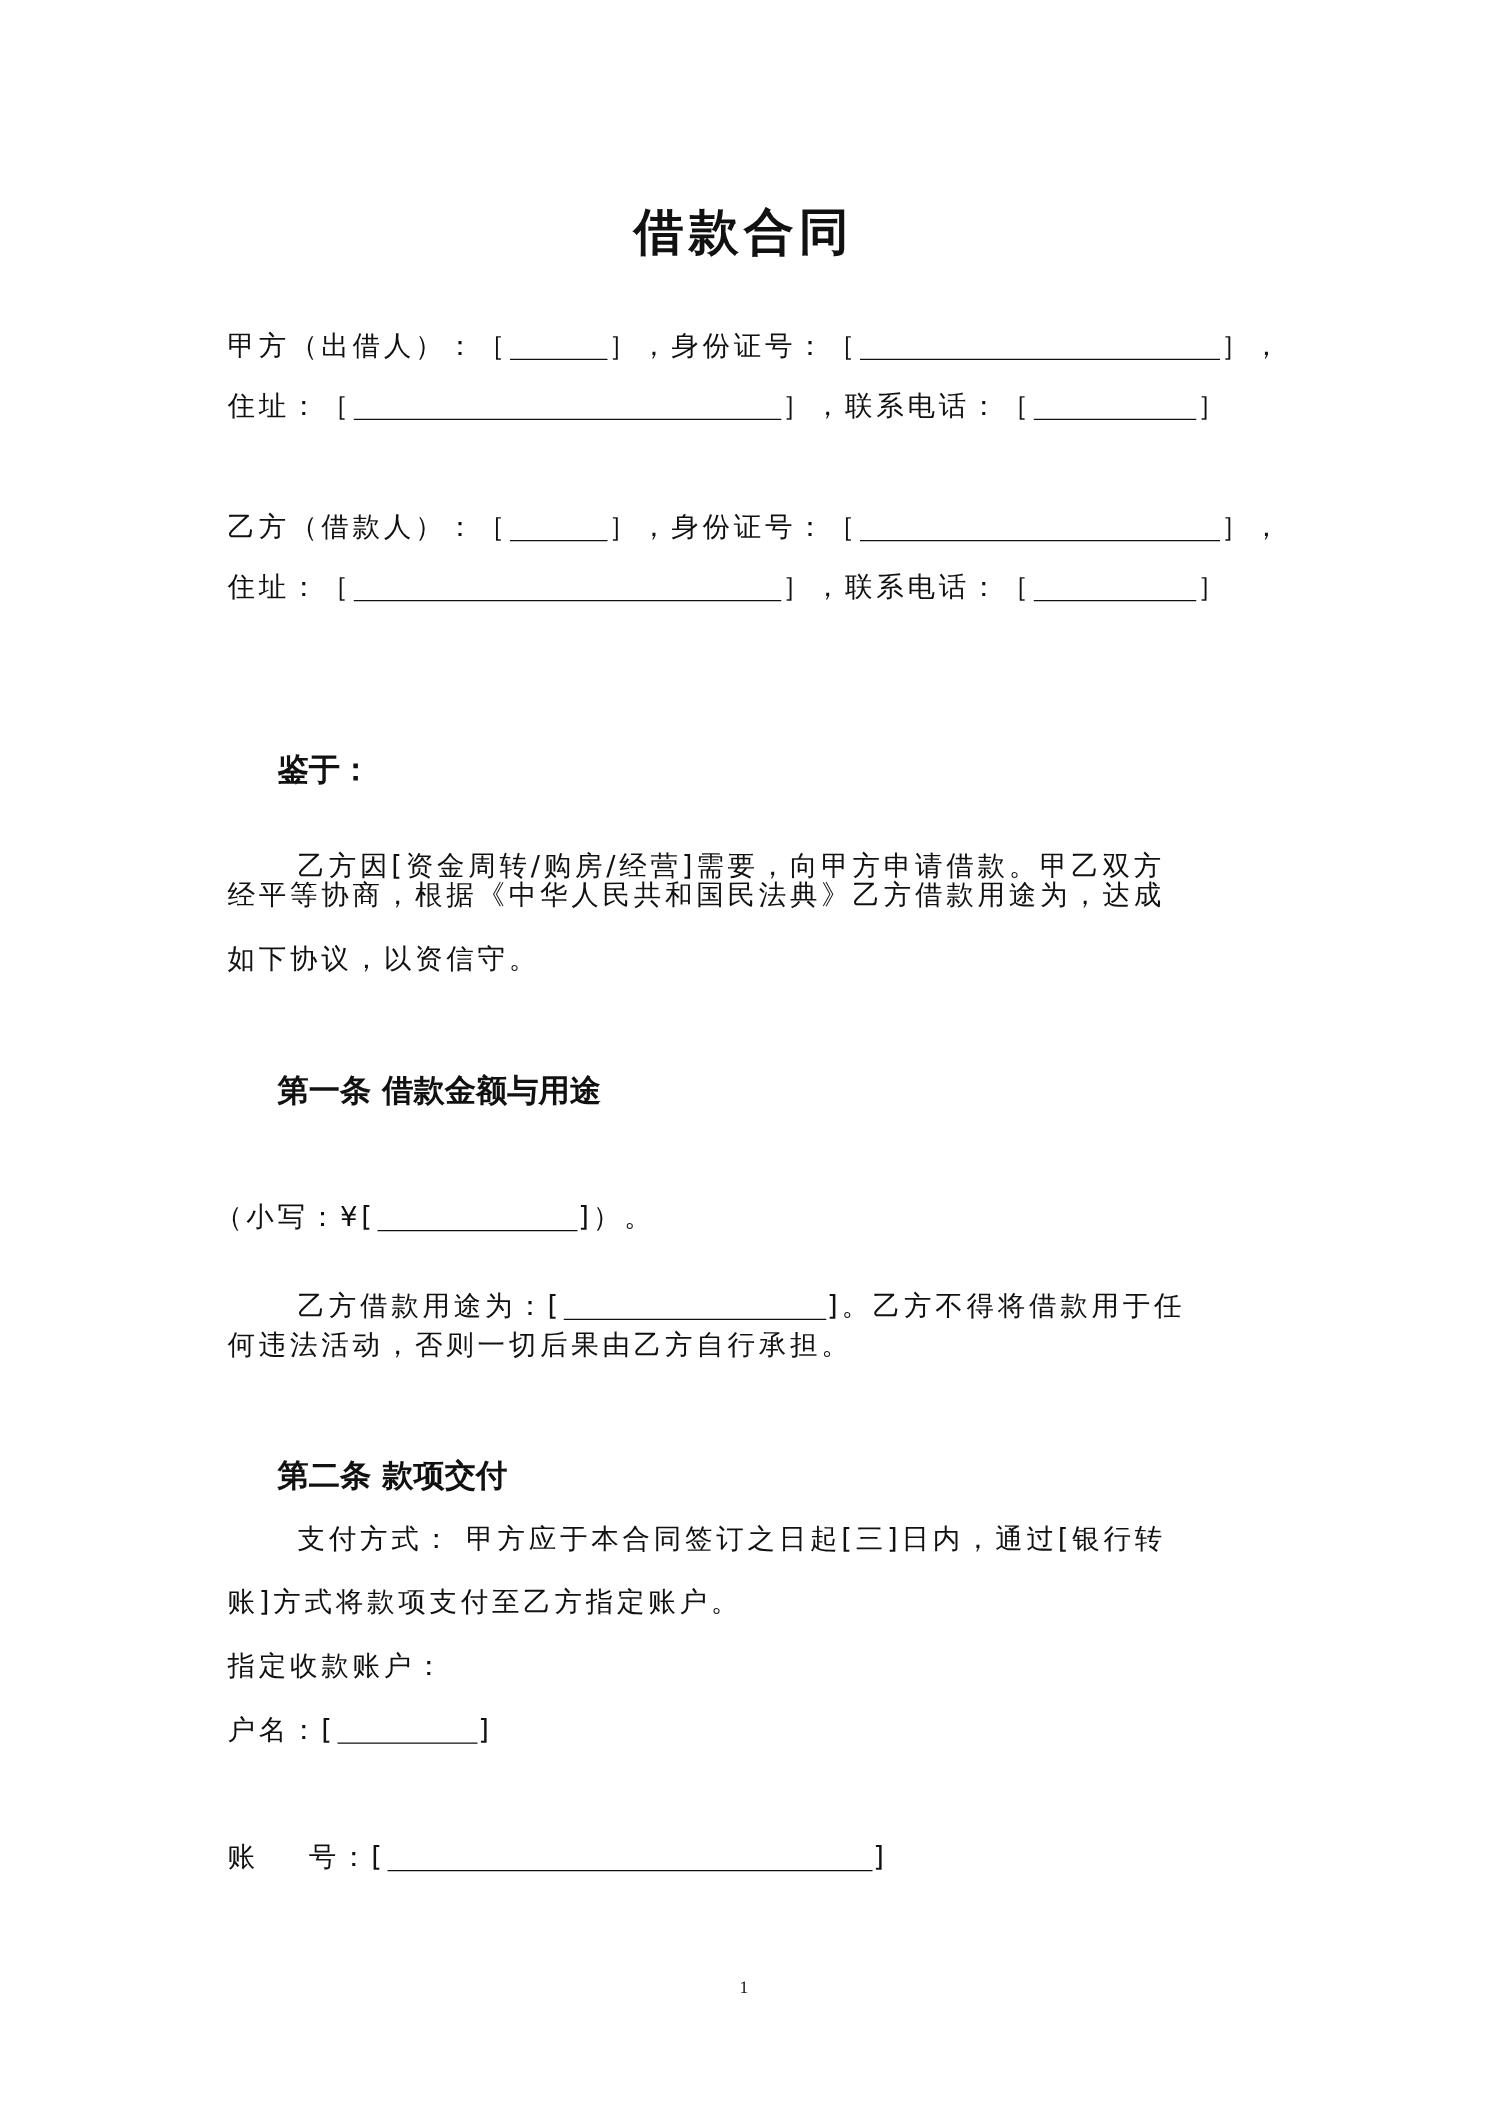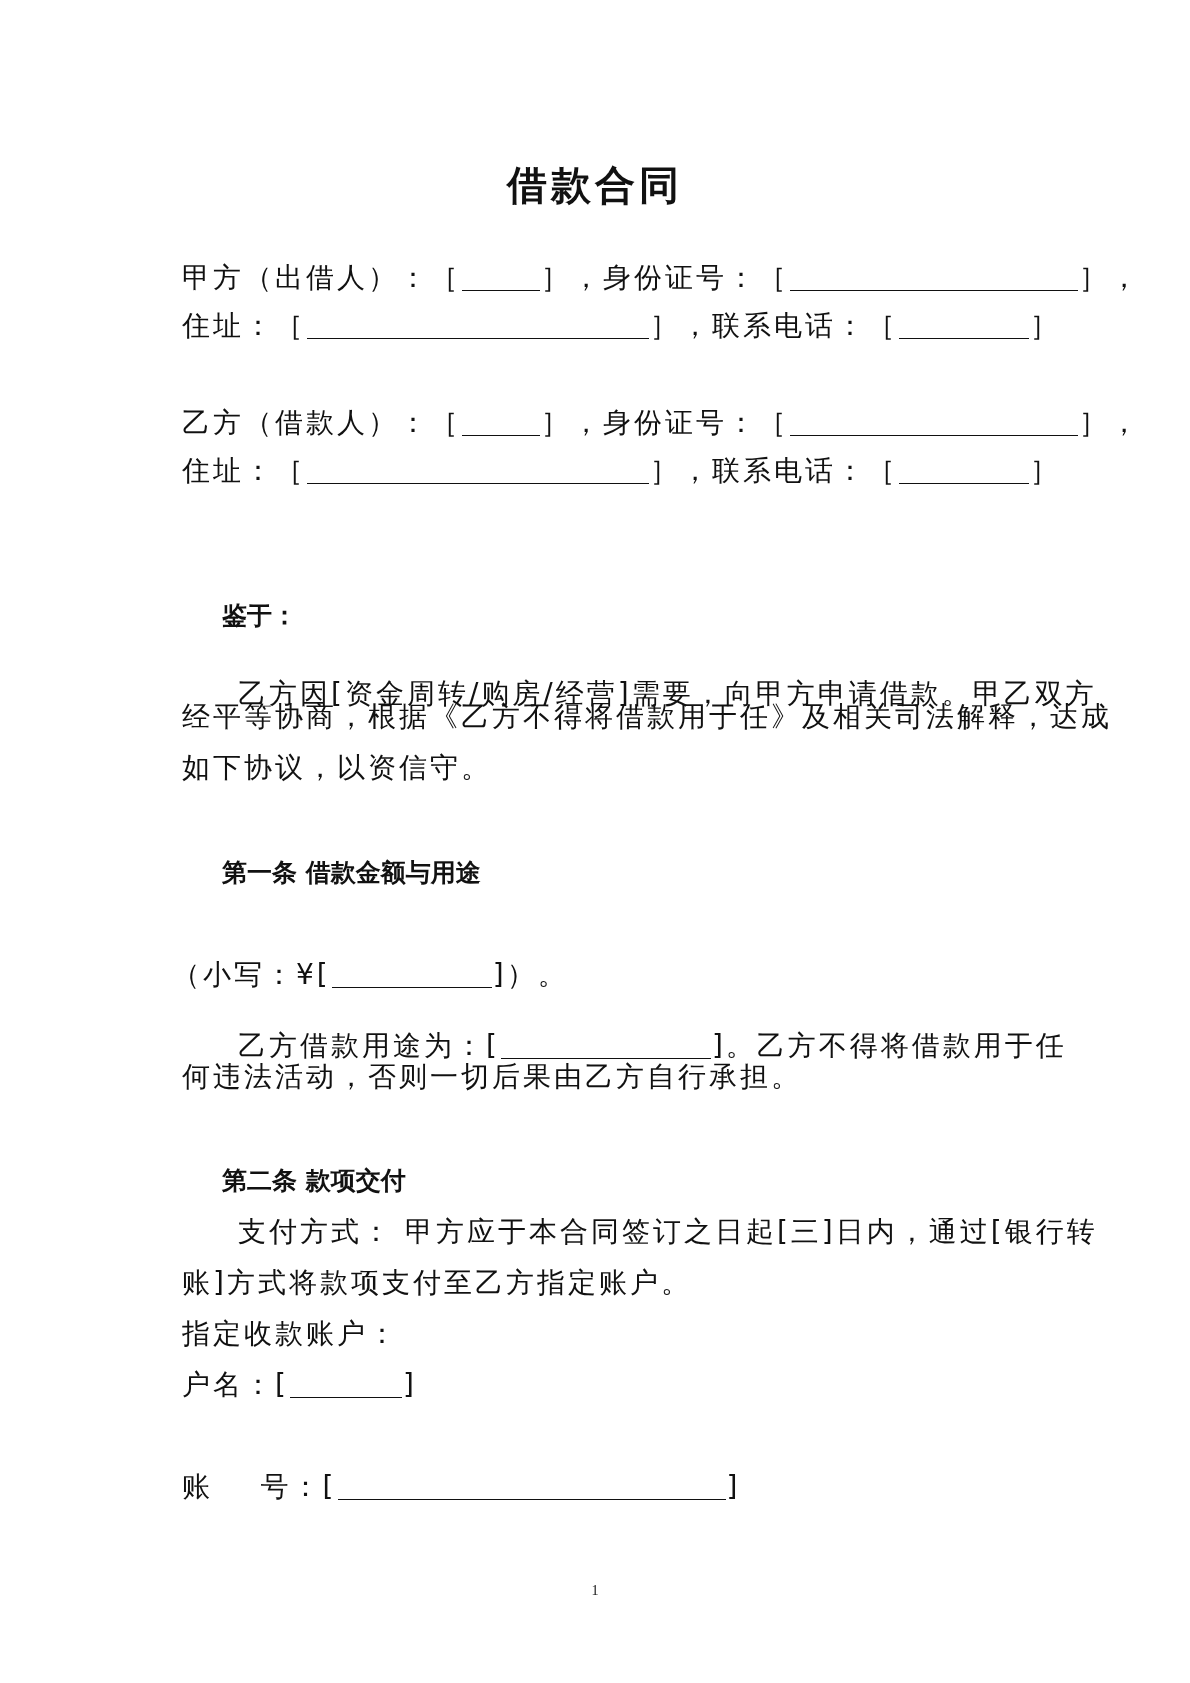--- a/index.html
+++ b/index.html
@@ -1,21 +1,21 @@
 <!DOCTYPE html>
 <html><head>
 <meta charset="utf-8">
 <style>
   html, body { margin: 0; padding: 0; background: #ffffff; }
   body { width: 1190px; height: 1683px; position: relative; overflow: hidden;
          font-family: "DejaVu Sans", sans-serif; color: #111; }
   .page { position: absolute; left: 0; top: 16px; width: 1190px; height: 1683px; background: #fff; }
   .title { position: absolute; top: 142px; left: 0; width: 1190px; text-align: center;
            font-family: "DejaVu Serif", serif; font-weight: bold; font-size: 40px; letter-spacing: 4px; }
-  .line { position: absolute; left: 182px; font-size: 28px; line-height: 34px; white-space: nowrap; letter-spacing: 3px; }
+  .line { position: absolute; left: 182px; font-size: 22px; line-height: 34px; white-space: nowrap; letter-spacing: 3px; }
   .heading { position: absolute; left: 182px; font-size: 25px; font-weight: bold; line-height: 34px; white-space: nowrap; font-family: "DejaVu Serif", serif; margin-left: 40px; }
   .indent { left: 238px; }
   .blank { display: inline-block; border-bottom: 1.5px solid #111; height: 26px; vertical-align: -4px; margin: 0 1px; }
   .pageno { position: absolute; top: 1567px; left: 0; width: 1190px; text-align: center; font-size: 14px;
             font-family: "Liberation Serif", serif; }
 </style>
 </head>
 <body>
 
 <div class="page">
@@ -31,21 +31,21 @@
 
   <div class="line" style="top:390px;">
     <span>乙方（借款人）：［</span><span class="blank" style="width:78px;"></span><span>］，身份证号：［</span><span class="blank" style="width:288px;"></span><span>］，</span>
   </div>
   <div class="line" style="top:438px;">
     <span>住址：［</span><span class="blank" style="width:342px;"></span><span>］，联系电话：［</span><span class="blank" style="width:130px;"></span><span>］</span>
   </div>
 
   <div class="heading" style="top:583px;">鉴于：</div>
   <div class="line indent" style="top:633px;margin-top:28px;">乙方因[资金周转/购房/经营]需要，向甲方申请借款。甲乙双方</div>
-  <div class="line" style="top:684px;">经平等协商，根据《乙方不得将借款用于任》及相关司法解释，达成</div>
+  <div class="line" style="top:684px;">经平等协商，根据《中华人民共和国民法典》乙方借款用途为，达成</div>
   <div class="line" style="top:735px;">如下协议，以资信守。</div>
 
   <div class="heading" style="top:840px;">第一条  借款金额与用途</div>
   <div class="line" style="top:942px; left:172px;">
     <span>（小写：¥[</span><span class="blank" style="width:160px;"></span><span>]）。</span>
   </div>
   <div class="line indent" style="top:993px;margin-top:20px;">
     <span>乙方借款用途为：[</span><span class="blank" style="width:210px;"></span><span>]。乙方不得将借款用于任</span>
   </div>
   <div class="line" style="top:1044px;">何违法活动，否则一切后果由乙方自行承担。</div>

